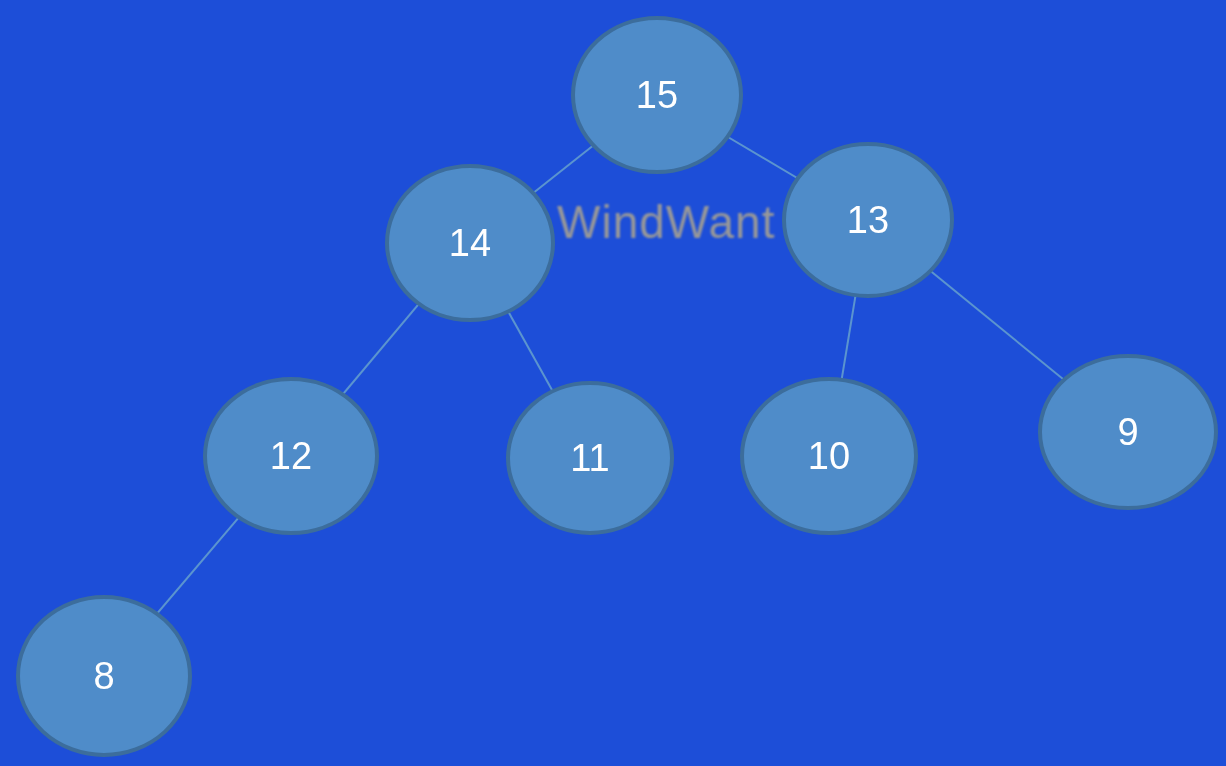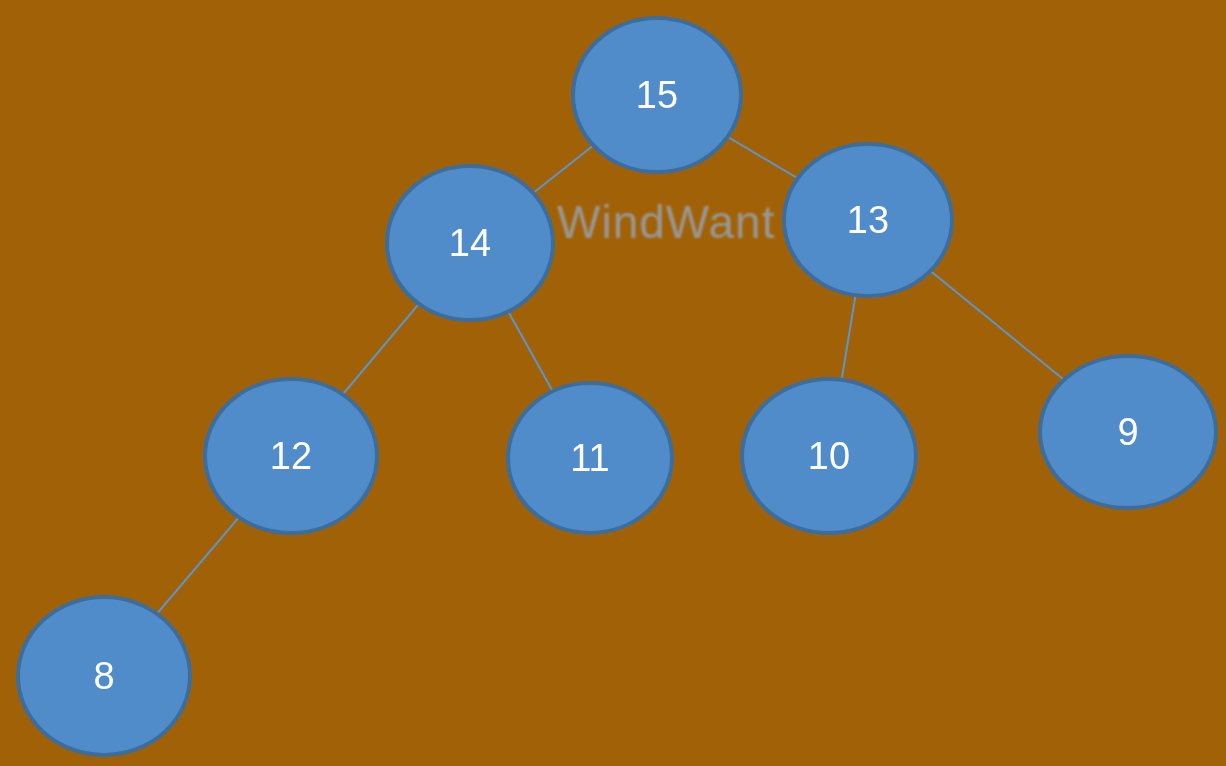--- a/index.html
+++ b/index.html
@@ -5,21 +5,21 @@
   html, body {
     margin: 0;
     padding: 0;
     background: #ffffff;
     font-family: "Liberation Sans", sans-serif;
   }
   .stage {
     position: relative;
     width: 1226px;
     height: 766px;
-    background: #a16207;
+    background: #1d4ed8;
     overflow: hidden;
   }
   .stage svg {
     position: absolute;
     left: 0;
     top: 0;
   }
   .watermark {
     position: absolute;
     left: 557px;

